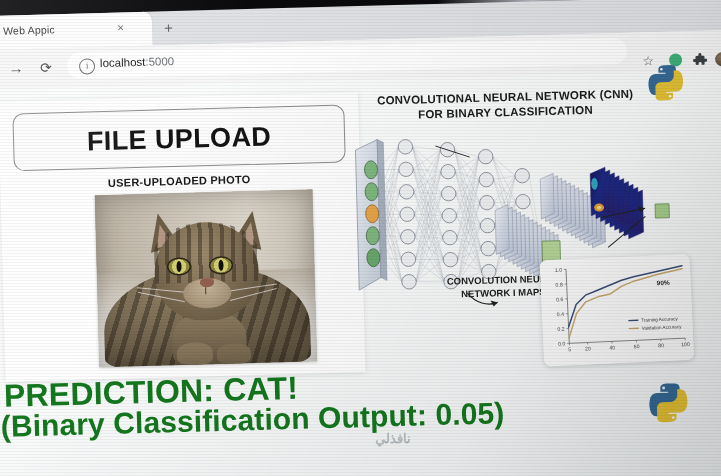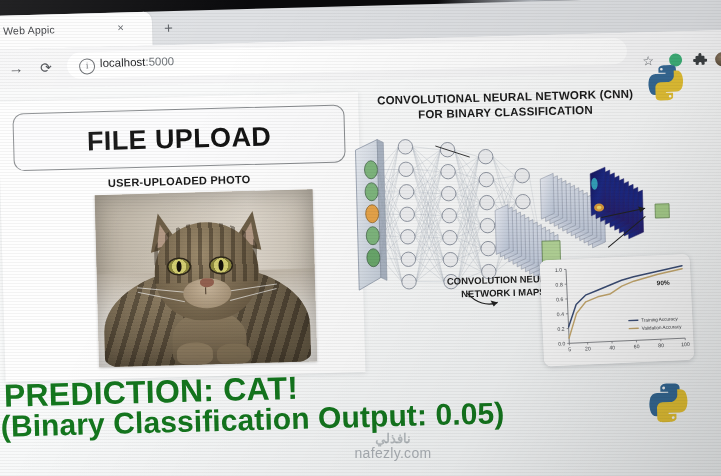--- a/index.html
+++ b/index.html
@@ -574,19 +574,18 @@
         <div id="chart-annot">90%</div>
       </div>
 
       <div id="pred1">PREDICTION:  CAT!</div>
       <div id="pred2">(Binary Classification Output: 0.05)</div>
     </div>
   </div>
 
   <div id="wm">
     <div id="wm-ar">نافذلي</div>
-    <div id="wm-url">nafezly.com</div>
   </div>
 
   <div id="glare"></div>
   <div id="scanline"></div>
   <div id="softblur"></div>
 </div>
 
 </body></html>

